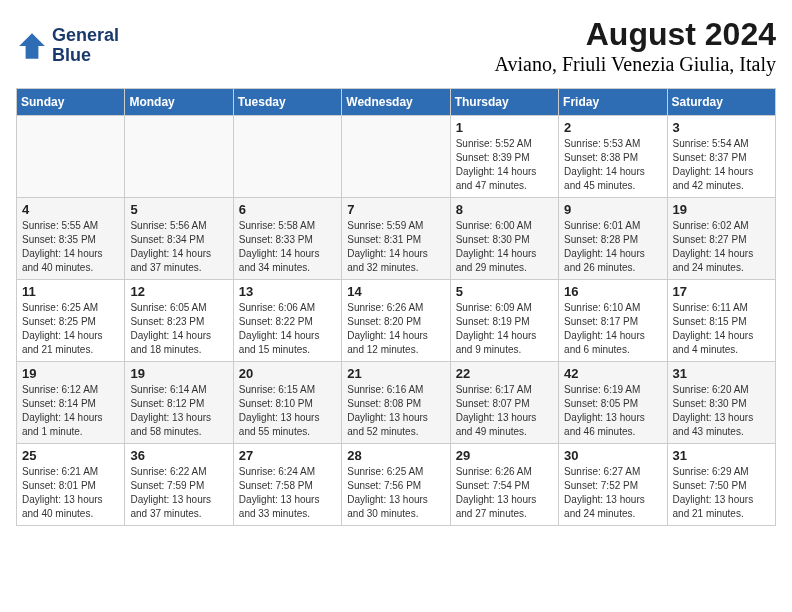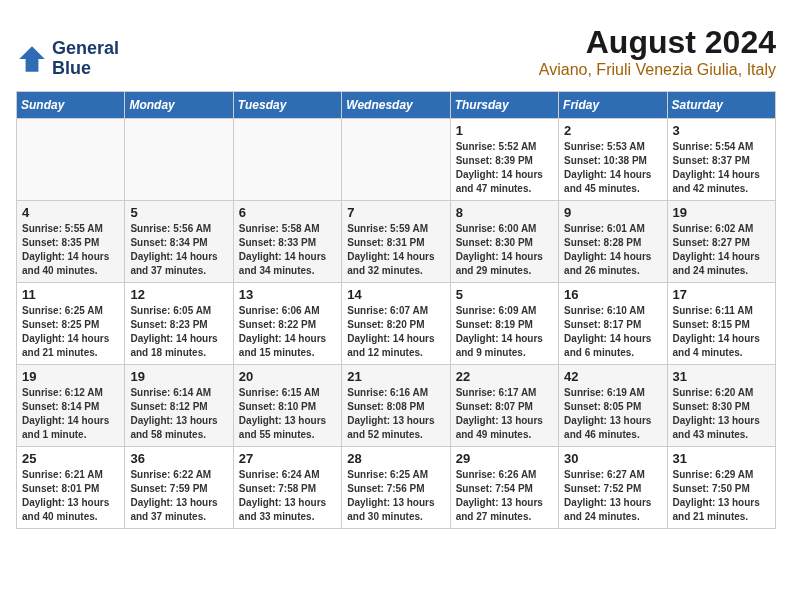--- a/index.html
+++ b/index.html
@@ -5,21 +5,21 @@
     * { margin: 0; padding: 0; box-sizing: border-box; }
     body {
       font-family: Arial, sans-serif;
       background: #fff;
       width: 792px;
       min-height: 612px;
       padding: 16px;
     }
     .header {
       display: flex;
-      align-items: flex-end;
+      align-items: center;
       justify-content: space-between;
       margin-bottom: 12px;
     }
     .logo {
       display: flex;
       align-items: center;
       gap: 4px;
     }
     .logo-text {
       font-size: 18px;
@@ -31,41 +31,40 @@
       width: 32px;
       height: 32px;
     }
     .title-block {
       text-align: right;
     }
     .month-title {
       font-size: 32px;
       font-weight: bold;
       color: #1a1a1a;
-      margin-top: 8px;
     }
     .location-title {
-      font-size: 16px;
-      color: #a16207;
+      font-size: 20px;
+      color: #000000;
       font-weight: normal;
+      font-family: Liberation Serif, serif;
     }
     table {
       width: 100%;
       border-collapse: collapse;
       table-layout: fixed;
     }
     thead tr th {
       background-color: #2e6db4;
       color: #fff;
       font-size: 12px;
       font-weight: bold;
       padding: 6px 4px;
       text-align: left;
       border: 1px solid #ccc;
-      font-style: italic;
     }
     tbody tr td {
       vertical-align: top;
       border: 1px solid #ccc;
       padding: 4px 5px;
       font-size: 10.5px;
       color: #222;
       height: 80px;
       background: #fff;
     }
@@ -77,21 +76,20 @@
     }
     .day-number {
       font-size: 13px;
       font-weight: bold;
       margin-bottom: 2px;
     }
     .day-detail {
       font-size: 10px;
       line-height: 1.4;
       color: #333;
-      font-weight: bold;
     }
   </style>
 </head>
 <body>
 
 <div class="header">
   <div class="logo">
     <svg class="logo-icon" viewBox="0 0 40 40" xmlns="http://www.w3.org/2000/svg">
       <polygon points="20,4 36,20 28,20 28,36 12,36 12,20 4,20" fill="#2e6db4"></polygon>
     </svg>
@@ -127,21 +125,21 @@
         <td>
           <div class="day-number">1</div>
           <div class="day-detail">Sunrise: 5:52 AM
 Sunset: 8:39 PM
 Daylight: 14 hours
 and 47 minutes.</div>
         </td>
         <td>
           <div class="day-number">2</div>
           <div class="day-detail">Sunrise: 5:53 AM
-Sunset: 10:38 PM
+Sunset: 8:38 PM
 Daylight: 14 hours
 and 45 minutes.</div>
         </td>
         <td>
           <div class="day-number">3</div>
           <div class="day-detail">Sunrise: 5:54 AM
 Sunset: 8:37 PM
 Daylight: 14 hours
 and 42 minutes.</div>
         </td>
@@ -214,21 +212,21 @@
         </td>
         <td>
           <div class="day-number">13</div>
           <div class="day-detail">Sunrise: 6:06 AM
 Sunset: 8:22 PM
 Daylight: 14 hours
 and 15 minutes.</div>
         </td>
         <td>
           <div class="day-number">14</div>
-          <div class="day-detail">Sunrise: 6:07 AM
+          <div class="day-detail">Sunrise: 6:26 AM
 Sunset: 8:20 PM
 Daylight: 14 hours
 and 12 minutes.</div>
         </td>
         <td>
           <div class="day-number">5</div>
           <div class="day-detail">Sunrise: 6:09 AM
 Sunset: 8:19 PM
 Daylight: 14 hours
 and 9 minutes.</div>

